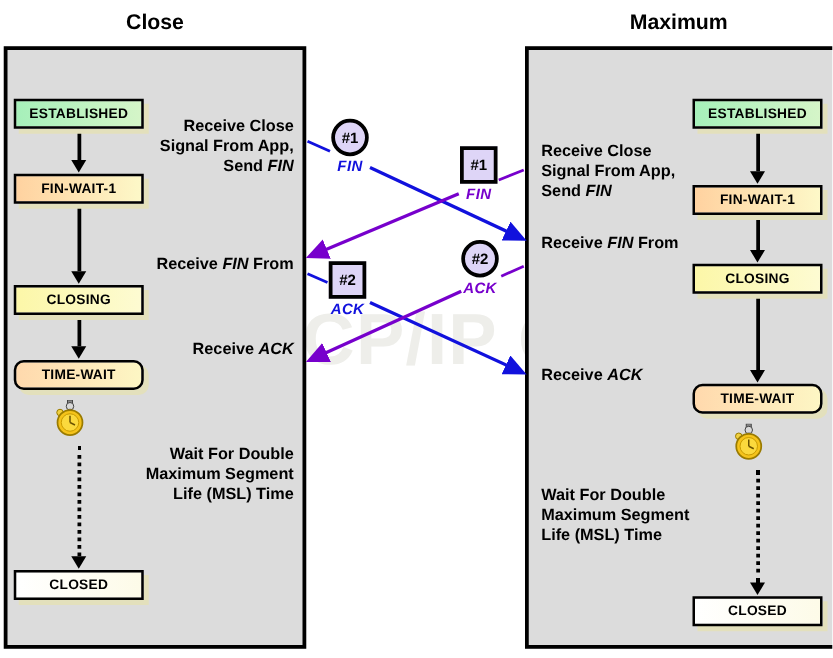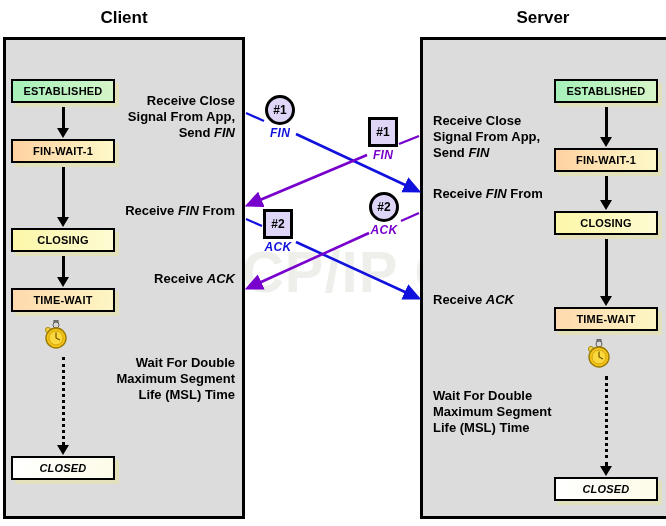--- a/index.html
+++ b/index.html
@@ -78,22 +78,22 @@
     display: flex;
     align-items: center;
     justify-content: center;
     letter-spacing: 0.2px;
     z-index: 4;
     box-shadow: 4px 4px 0 0 #e3e0bc;
   }
   .st-established { background: linear-gradient(to right, #a6f0ba, #d5f5c8); }
   .st-finwait     { background: linear-gradient(to right, #ffd2a0, #fdf8c8); }
   .st-closing     { background: linear-gradient(to right, #fcf7a8, #fdfbd2); }
-  .st-timewait    { background: linear-gradient(to right, #ffd9ad, #fdf6c4); }
-  .st-closed      { background: linear-gradient(to right, #ffffff, #fdfbe8); font-style: italic; }
+  .st-timewait    { background: linear-gradient(to right, #ffd9ad, #fdf6c4); border-radius: 8px; }
+  .st-closed      { background: linear-gradient(to right, #ffffff, #fdfbe8); }
 
   
   .v-arrow {
     position: absolute;
     z-index: 3;
   }
   .v-arrow .shaft {
     position: absolute;
     left: 50%;
     top: 0;
@@ -179,22 +179,22 @@
     pointer-events: none;
   }
 </style>
 </head>
 <body>
 
 <div id="root">
 
   <div class="watermark">The TCP/IP Guide</div>
 
-  <div class="side-title" id="client-title">Client</div>
-  <div class="side-title" id="server-title">Server</div>
+  <div class="side-title" id="client-title">Close</div>
+  <div class="side-title" id="server-title">Maximum</div>
 
   <div class="panel" id="client-panel"></div>
 
   <div class="panel-heading" style="left:15px; top:49px;">Client State</div>
 
   <div class="state-box st-established" style="left:11px; top:79px;">ESTABLISHED</div>
   <div class="state-box st-finwait" style="left:11px; top:139px;">FIN-WAIT-1</div>
   <div class="state-box st-closing" style="left:11px; top:228px;">CLOSING</div>
   <div class="state-box st-timewait" style="left:11px; top:288px;">TIME-WAIT</div>
   <div class="state-box st-closed" style="left:11px; top:456px;">CLOSED</div>

